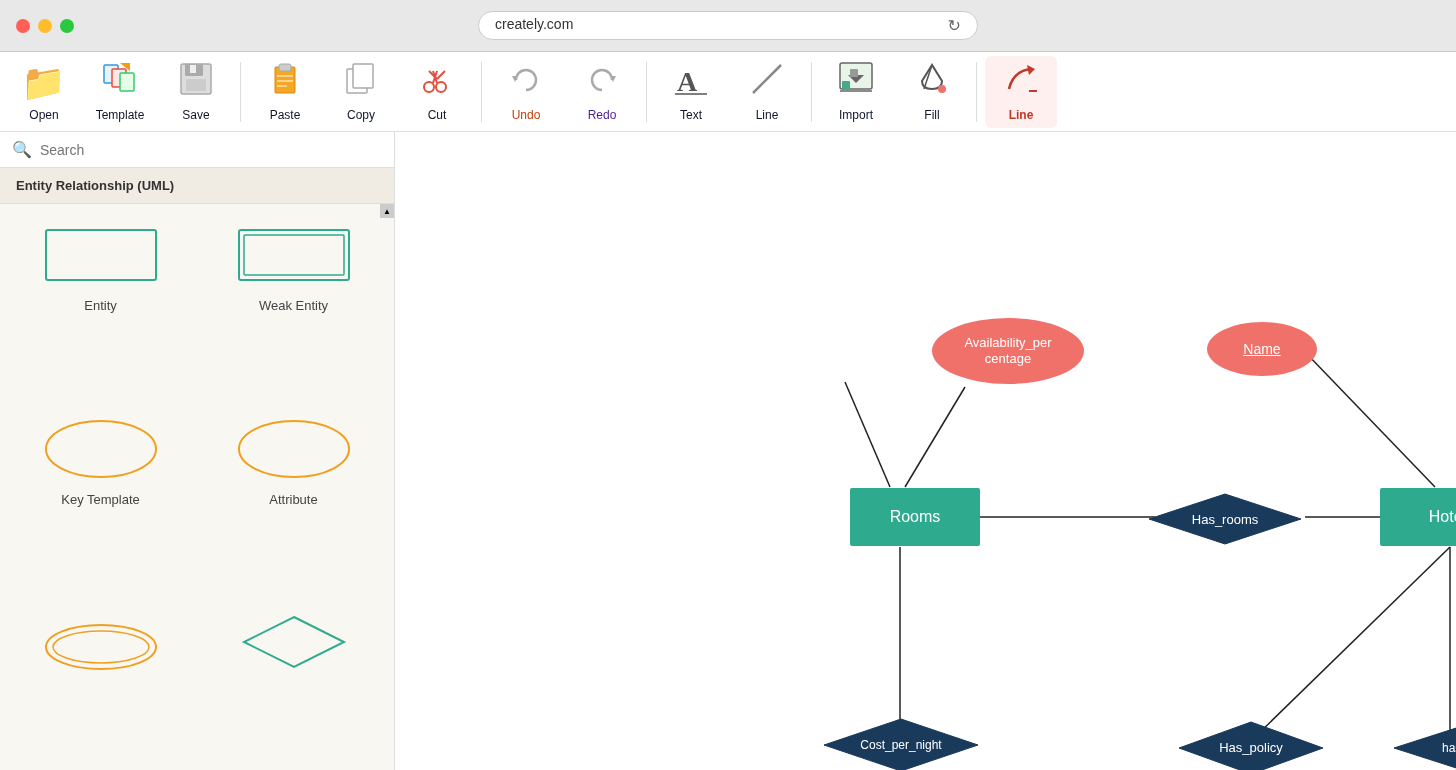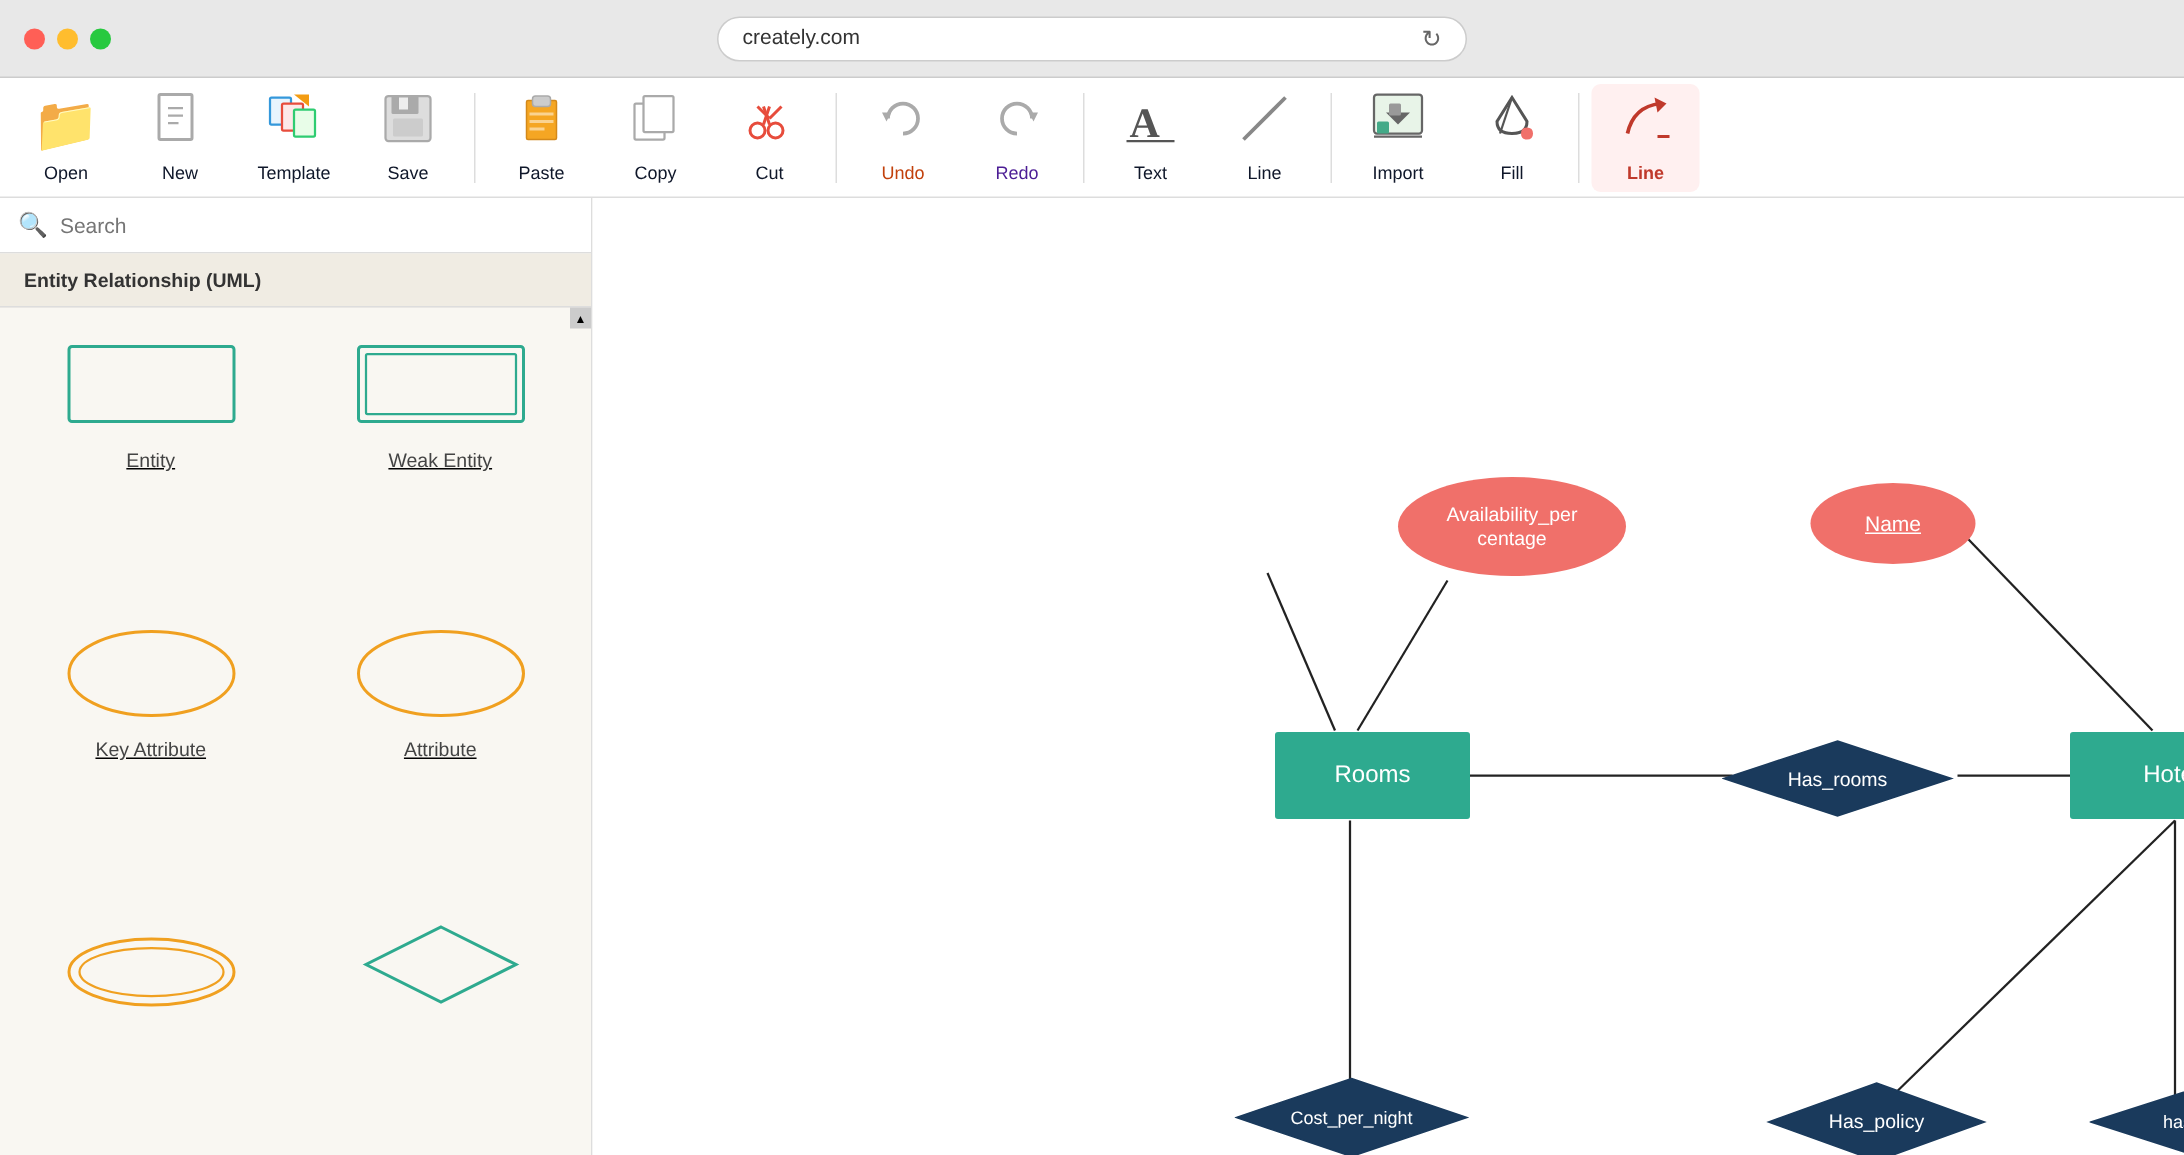--- a/index.html
+++ b/index.html
@@ -105,21 +105,20 @@
       background: #f0ece3;
       border-bottom: 1px solid #ddd;
     }
     .shapes-grid {
       display: grid;
       grid-template-columns: 1fr 1fr;
       padding: 16px;
       gap: 24px;
       overflow-y: auto;
       flex: 1;
-      text-decoration: underline;
     }
     .shape-item {
       display: flex;
       flex-direction: column;
       align-items: center;
       gap: 8px;
       cursor: pointer;
     }
     .shape-label { font-size: 13px; color: #444; }
     .shape-visual {
@@ -184,31 +183,20 @@
   </div>
 </div>
 
 <div class="toolbar">
 
   <button class="tool-item">
     <span class="tool-icon folder-icon">📁</span>
     <span class="tool-label">Open</span>
   </button>
 
-  <button class="tool-item">
-    <span class="tool-icon">
-      <svg width="36" height="36" viewBox="0 0 36 36">
-        <rect x="4" y="2" width="22" height="30" rx="1" fill="white" stroke="#aaa" stroke-width="2"></rect>
-        <line x1="10" y1="11" x2="20" y2="11" stroke="#aaa" stroke-width="1.5"></line>
-        <line x1="10" y1="16" x2="20" y2="16" stroke="#aaa" stroke-width="1.5"></line>
-        <line x1="10" y1="21" x2="17" y2="21" stroke="#aaa" stroke-width="1.5"></line>
-      </svg>
-    </span>
-    <span class="tool-label">New</span>
-  </button>
 
   <button class="tool-item">
     <span class="tool-icon">
       <svg width="36" height="36" viewBox="0 0 36 36">
         <rect x="2" y="4" width="14" height="18" rx="1" fill="#e8f4fd" stroke="#3498db" stroke-width="1.5"></rect>
         <rect x="10" y="8" width="14" height="18" rx="1" fill="#fde8e8" stroke="#e74c3c" stroke-width="1.5"></rect>
         <rect x="18" y="12" width="14" height="18" rx="1" fill="#e8fde8" stroke="#2ecc71" stroke-width="1.5"></rect>
         <polygon points="18,2 28,2 28,10" fill="#f39c12"></polygon>
       </svg>
     </span>
@@ -382,21 +370,21 @@
         </div>
         <span class="shape-label">Weak Entity</span>
       </div>
 
       <div class="shape-item">
         <div class="shape-visual">
           <svg width="120" height="70" viewBox="0 0 120 70">
             <ellipse cx="60" cy="35" rx="55" ry="28" fill="none" stroke="#f0a020" stroke-width="2"></ellipse>
           </svg>
         </div>
-        <span class="shape-label">Key Attribute</span>
+        <span class="shape-label">Key Template</span>
       </div>
 
       <div class="shape-item">
         <div class="shape-visual">
           <svg width="120" height="70" viewBox="0 0 120 70">
             <ellipse cx="60" cy="35" rx="55" ry="28" fill="none" stroke="#f0a020" stroke-width="2"></ellipse>
           </svg>
         </div>
         <span class="shape-label">Attribute</span>
       </div>

